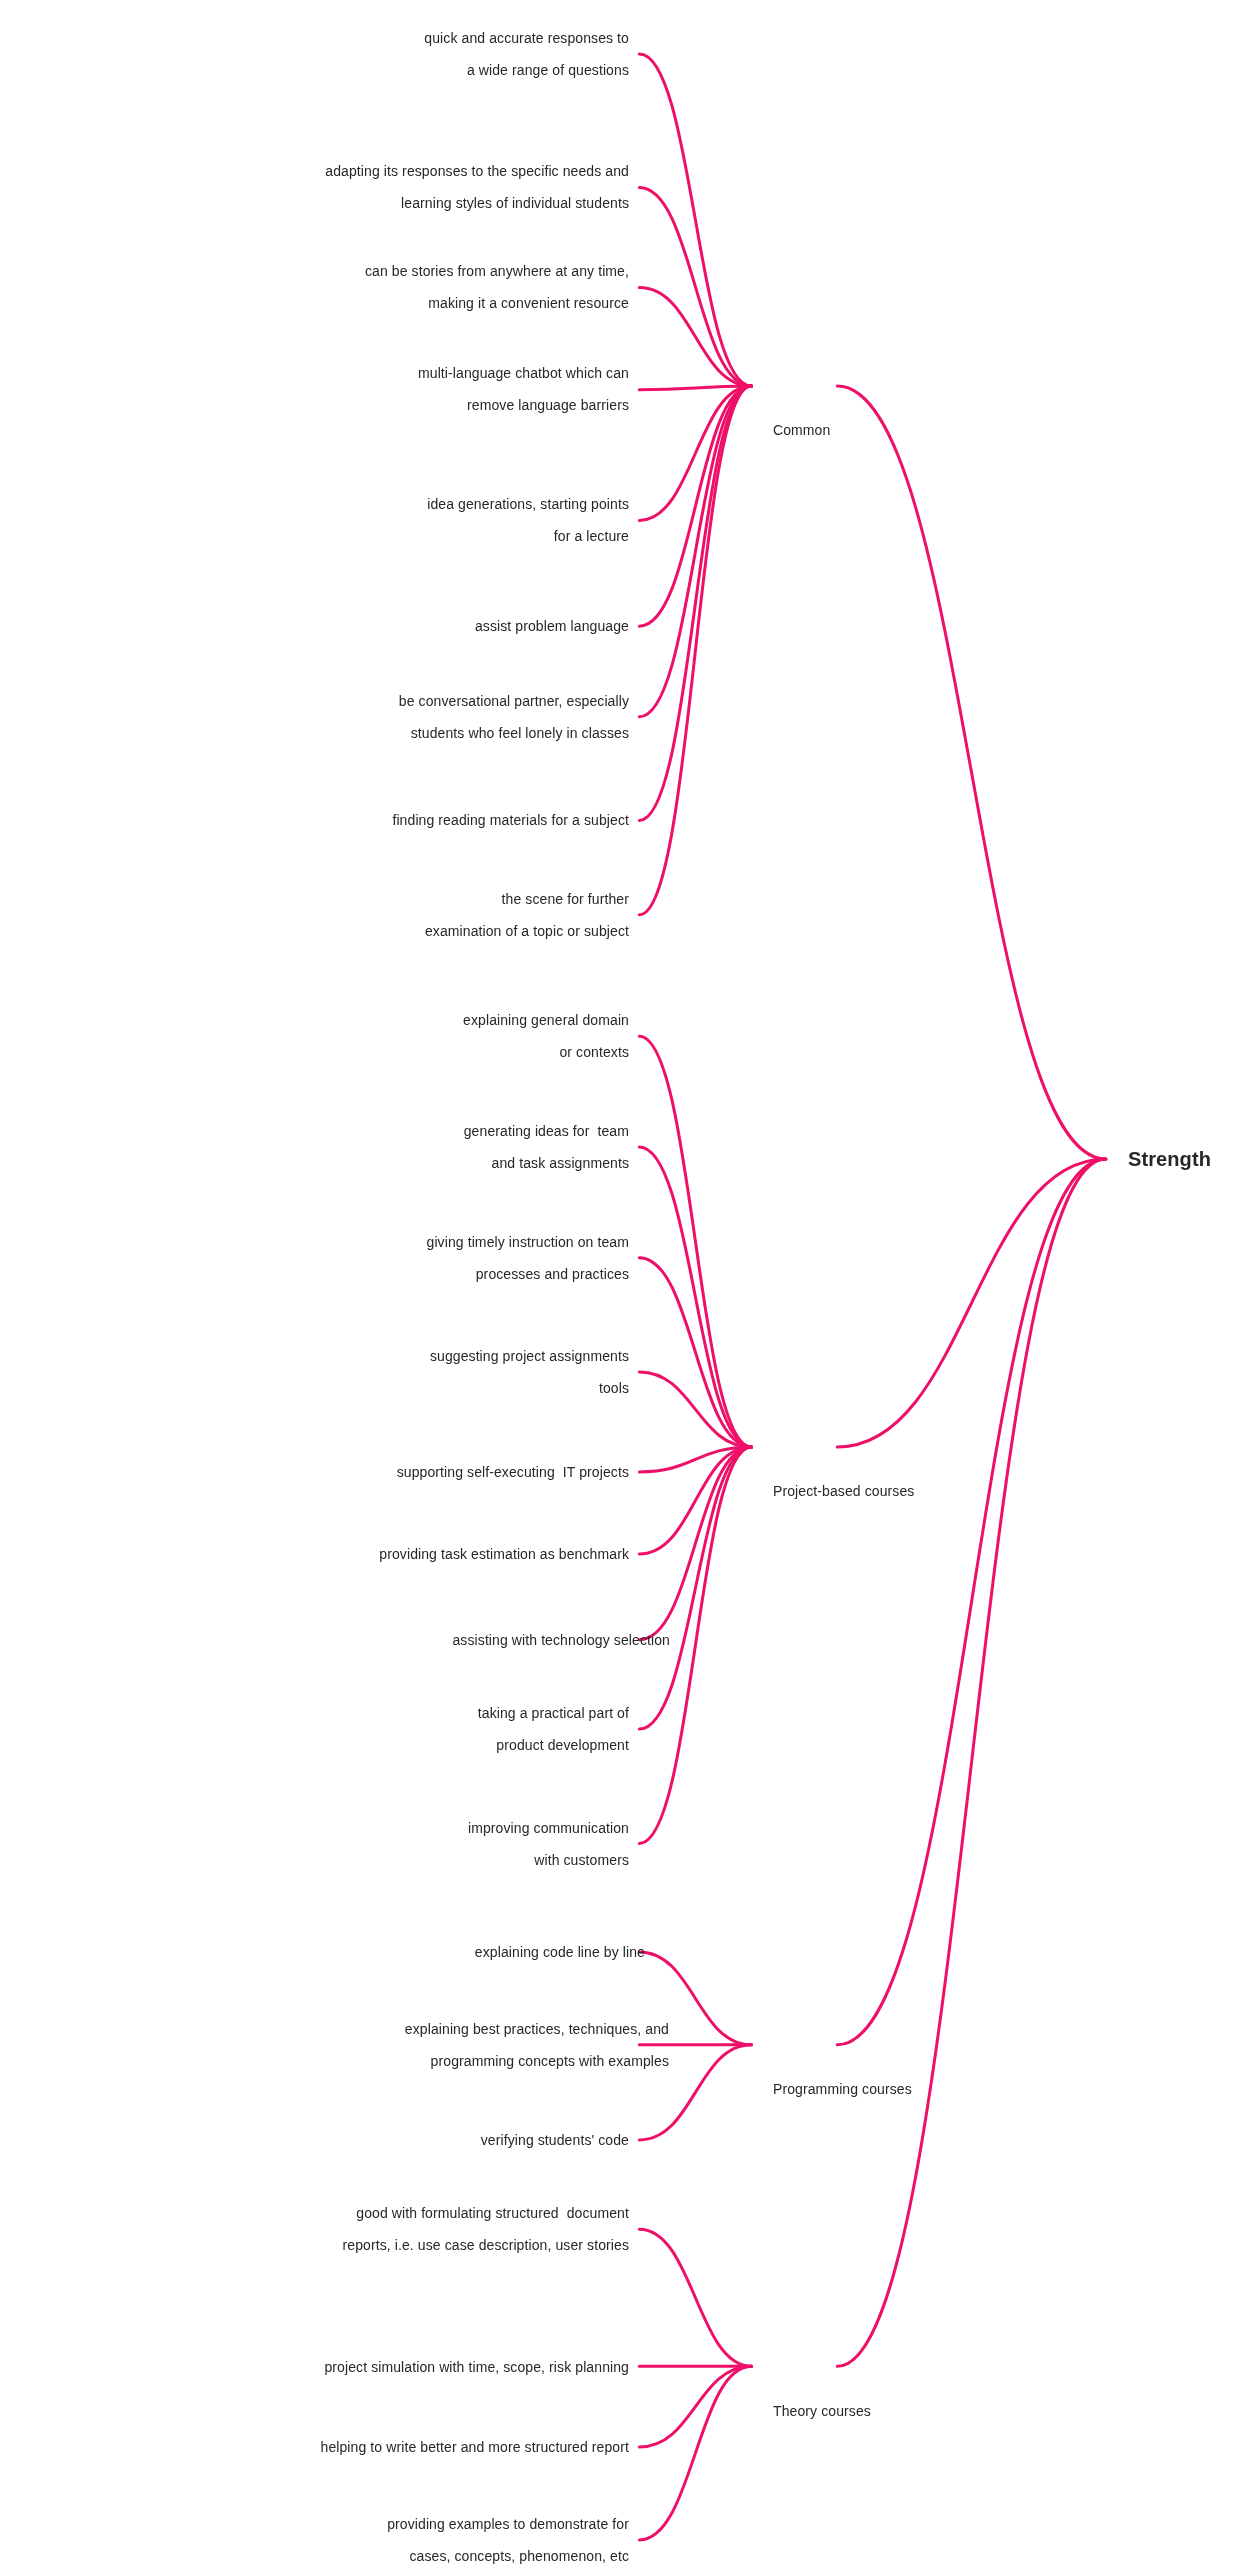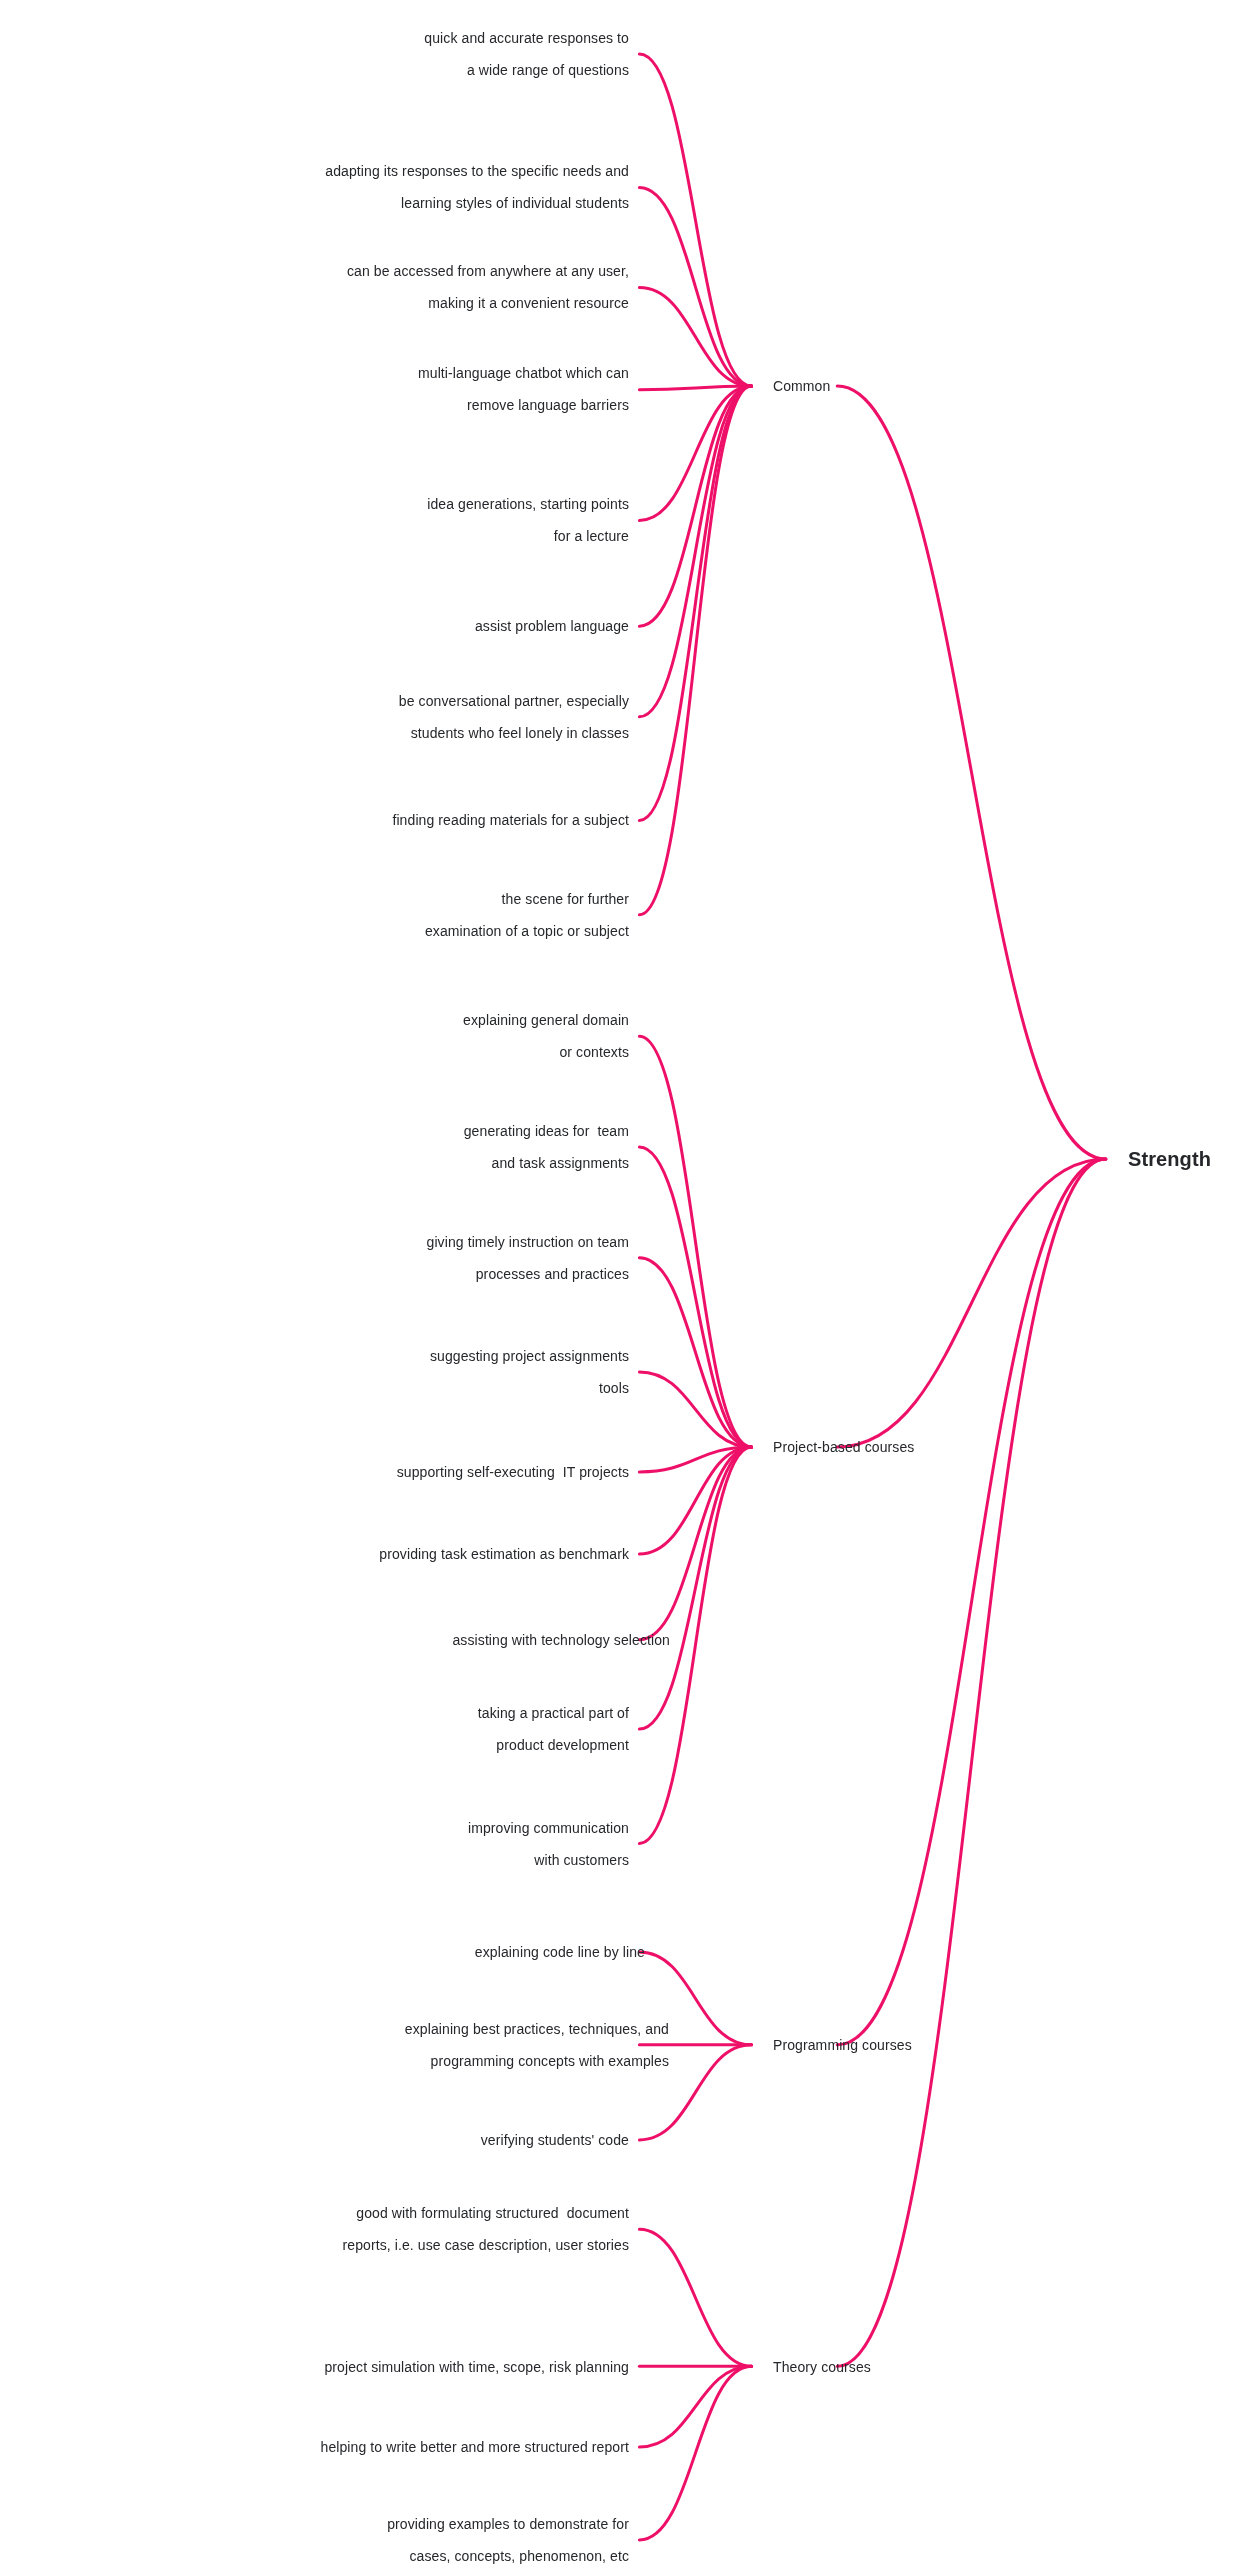--- a/index.html
+++ b/index.html
@@ -35,20 +35,21 @@
     white-space: pre;
     letter-spacing: 0.1px;
   }
   .leaf-label {
     text-align: right;
     transform: translateY(-50%);
   }
   .branch-label {
     text-align: left;
     transform: translateY(-50%);
+    margin-top: 44px;
   }
   .root-label {
     text-align: left;
     transform: translateY(-50%);
     font-weight: bold;
     font-size: 20px;
   }
   .leaf-line-2 {
     display: block;
   }
@@ -85,21 +86,21 @@
       <path d="M 1172 3312 C 1352.48 3312, 1367.52 1622, 1548 1622" fill="none" stroke="#EE1068" stroke-width="4.2" stroke-linecap="round"></path>
       <path d="M 895 3120 C 970.36 3120, 976.64 3312, 1052 3312" fill="none" stroke="#EE1068" stroke-width="4.2" stroke-linecap="round"></path>
       <path d="M 895 3312 C 970.36 3312, 976.64 3312, 1052 3312" fill="none" stroke="#EE1068" stroke-width="4.2" stroke-linecap="round"></path>
       <path d="M 895 3425 C 970.36 3425, 976.64 3312, 1052 3312" fill="none" stroke="#EE1068" stroke-width="4.2" stroke-linecap="round"></path>
       <path d="M 895 3555 C 970.36 3555, 976.64 3312, 1052 3312" fill="none" stroke="#EE1068" stroke-width="4.2" stroke-linecap="round"></path>
     </svg>
   <div id="labels-layer">
       <div class="node-label branch-label" style="top: 386px; left: 773px;"><span>Common</span></div>
       <div class="node-label leaf-label" style="top: 54px; left: 0px; width: 629px;"><span>quick and accurate responses to</span><span class="leaf-line-2">a wide range of questions</span></div>
       <div class="node-label leaf-label" style="top: 187px; left: 0px; width: 629px;"><span>adapting its responses to the specific needs and</span><span class="leaf-line-2">learning styles of individual students</span></div>
-      <div class="node-label leaf-label" style="top: 287px; left: 0px; width: 629px;"><span>can be accessed from anywhere at any user,</span><span class="leaf-line-2">making it a convenient resource</span></div>
+      <div class="node-label leaf-label" style="top: 287px; left: 0px; width: 629px;"><span>can be stories from anywhere at any time,</span><span class="leaf-line-2">making it a convenient resource</span></div>
       <div class="node-label leaf-label" style="top: 389px; left: 0px; width: 629px;"><span>multi-language chatbot which can</span><span class="leaf-line-2">remove language barriers</span></div>
       <div class="node-label leaf-label" style="top: 520px; left: 0px; width: 629px;"><span>idea generations, starting points</span><span class="leaf-line-2">for a lecture</span></div>
       <div class="node-label leaf-label" style="top: 626px; left: 0px; width: 629px;"><span>assist problem language</span></div>
       <div class="node-label leaf-label" style="top: 717px; left: 0px; width: 629px;"><span>be conversational partner, especially</span><span class="leaf-line-2">students who feel lonely in classes</span></div>
       <div class="node-label leaf-label" style="top: 820px; left: 0px; width: 629px;"><span>finding reading materials for a subject</span></div>
       <div class="node-label leaf-label" style="top: 915px; left: 0px; width: 629px;"><span>the scene for further</span><span class="leaf-line-2">examination of a topic or subject</span></div>
       <div class="node-label branch-label" style="top: 1447px; left: 773px;"><span>Project-based courses</span></div>
       <div class="node-label leaf-label" style="top: 1036px; left: 0px; width: 629px;"><span>explaining general domain</span><span class="leaf-line-2">or contexts</span></div>
       <div class="node-label leaf-label" style="top: 1147px; left: 0px; width: 629px;"><span>generating ideas for  team</span><span class="leaf-line-2">and task assignments</span></div>
       <div class="node-label leaf-label" style="top: 1258px; left: 0px; width: 629px;"><span>giving timely instruction on team</span><span class="leaf-line-2">processes and practices</span></div>

